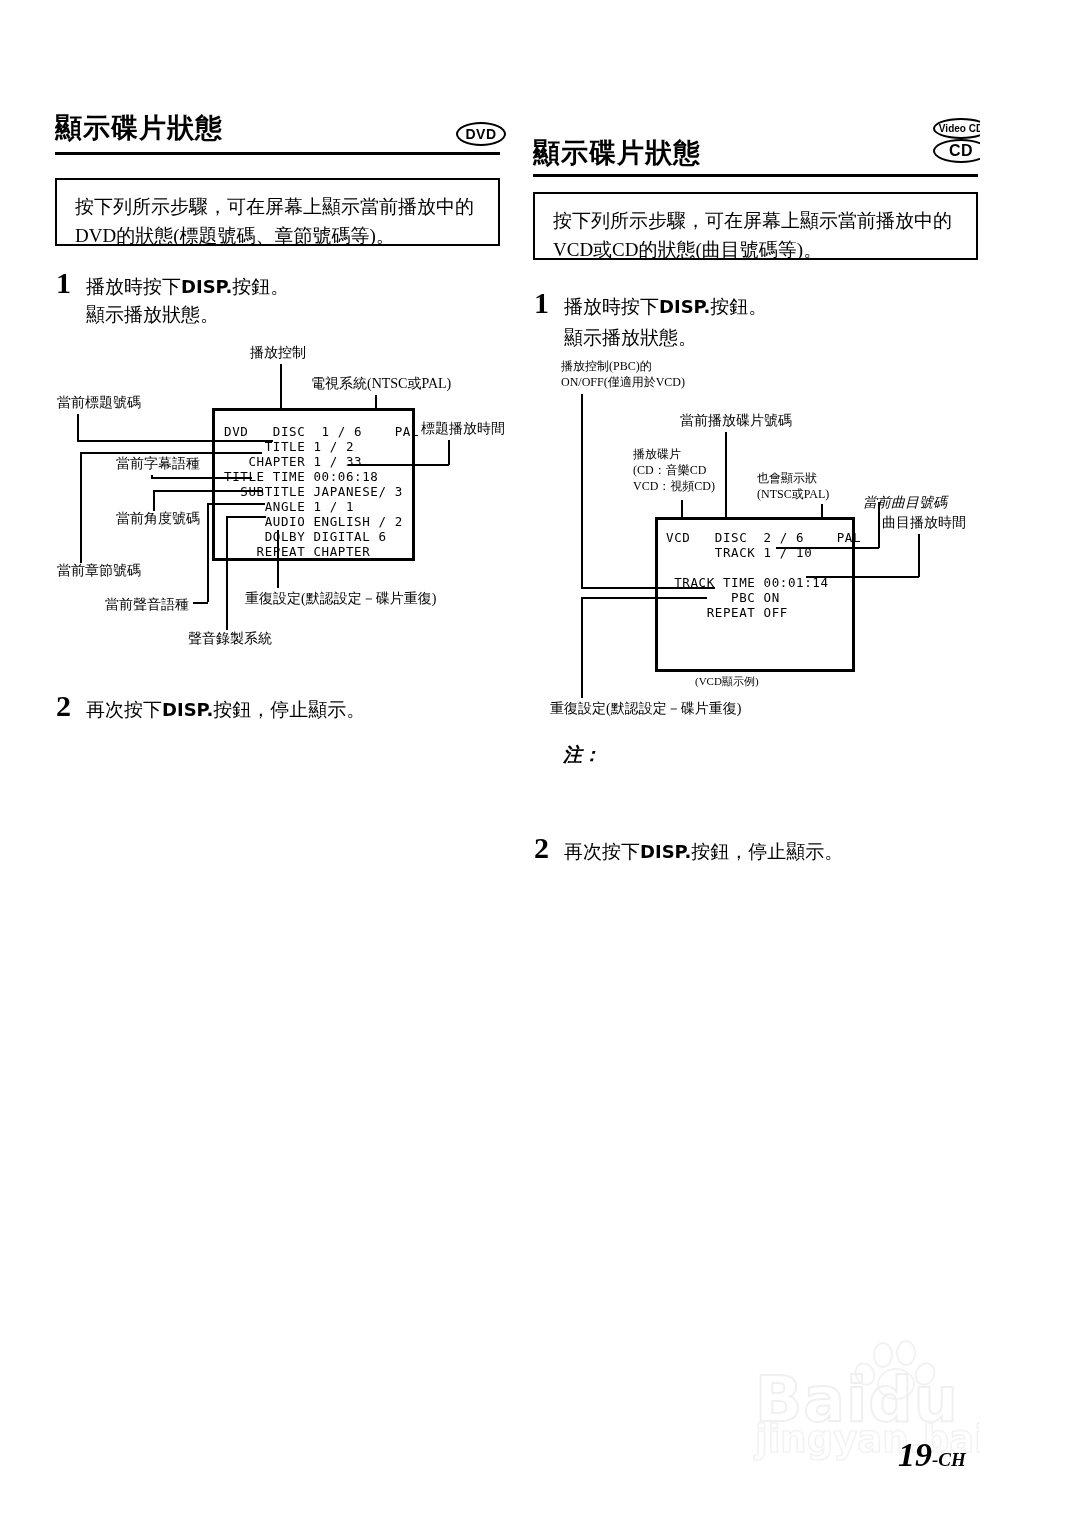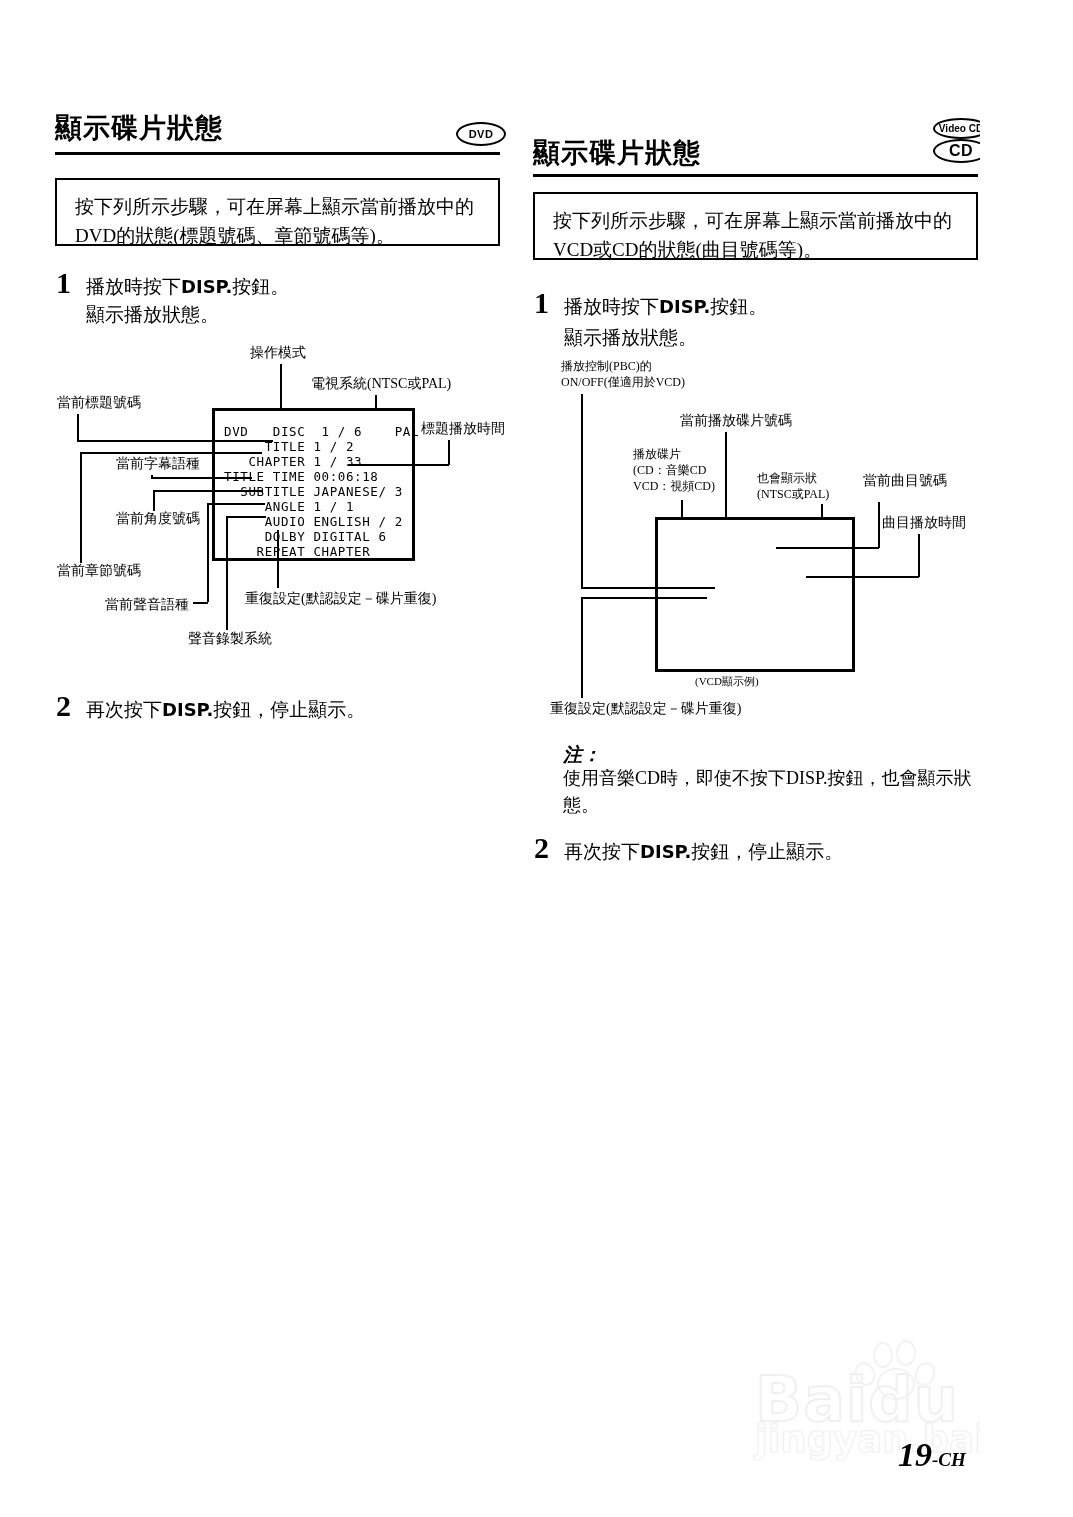--- a/index.html
+++ b/index.html
@@ -41,21 +41,21 @@
     border-radius: 50%;
     text-align: center;
     font-family: "Liberation Sans", sans-serif;
     font-weight: bold;
     color: #000;
     line-height: 1;
     display: flex;
     align-items: center;
     justify-content: center;
   }
-  .badge-dvd  { width: 46px; height: 20px; font-size: 11px; letter-spacing: .5px; text-align: center;}
+  .badge-dvd  { width: 46px; height: 20px; font-size: 14px; letter-spacing: .5px; text-align: center;}
   .badge-vcd  { width: 52px; height: 17px; font-size: 10px; letter-spacing: 0px;}
   .badge-cd   { width: 52px; height: 20px; font-size: 16px; letter-spacing: .5px; text-align: right;}
 
   
   .intro-box {
     border: 2px solid #000;
     box-sizing: border-box;
     padding: 13px 16px 12px 18px;
     font-size: 19px;
     line-height: 1.5;
@@ -186,21 +186,21 @@
   <div class="abs osd" style="left:224px; top:424px; width:190px;"><span>DVD   DISC  1 / 6    PAL</span>
 <span>     TITLE 1 / 2</span>
 <span>   CHAPTER 1 / 33</span>
 <span>TITLE TIME 00:06:18</span>
 <span>  SUBTITLE JAPANESE/ 3</span>
 <span>     ANGLE 1 / 1</span>
 <span>     AUDIO ENGLISH / 2</span>
 <span>     DOLBY DIGITAL 6</span>
 <span>    REPEAT CHAPTER</span></div>
 
-  <div class="abs callout" style="left:250px; top:344px;">操作模式</div>
+  <div class="abs callout" style="left:250px; top:344px;">播放控制</div>
   <div class="abs lead-v" style="left:280px; top:364px; height:45px;"></div>
 
   <div class="abs callout" style="left:311px; top:375px;">電視系統(NTSC或PAL)</div>
   <div class="abs lead-v" style="left:375px; top:395px; height:14px;"></div>
 
   <div class="abs callout" style="left:57px; top:394px;">當前標題號碼</div>
   <div class="abs lead-v" style="left:77px; top:414px; height:27px;"></div>
   <div class="abs lead-h" style="left:77px; top:440px; width:196px;"></div>
 
   <div class="abs callout" style="left:421px; top:420px;">標題播放時間</div>
@@ -247,55 +247,59 @@
 VCD或CD的狀態(曲目號碼等)。</div>
 
   <div class="abs step-num" style="left:534px; top:286px;">1</div>
   <div class="abs step-text" style="left:564px; top:292px; white-space:nowrap;">
     <span>播放時按下</span><b>DISP.</b><span>按鈕。</span>
   </div>
   <div class="abs step-text" style="left:564px; top:323px; white-space:nowrap;">顯示播放狀態。</div>
 
   <div class="abs screen-box" style="left:655px; top:517px; width:200px; height:155px;"></div>
 
+  <div class="abs osd" style="left:666px; top:530px; width:188px;"><span>VCD   DISC  2 / 6    PAL</span>
+<span>      TRACK 1 / 10</span>
+<span></span>
+<span> TRACK TIME 00:01:14</span>
+<span>        PBC ON</span>
+<span>     REPEAT OFF</span></div>
 
   <div class="abs caption" style="left:695px; top:674px;">(VCD顯示例)</div>
 
   <div class="abs callout small" style="left:561px; top:358px; white-space:pre-line; line-height:1.35;">播放控制(PBC)的
 ON/OFF(僅適用於VCD)</div>
   <div class="abs lead-v" style="left:581px; top:394px; height:194px;"></div>
   <div class="abs lead-h" style="left:581px; top:587px; width:134px;"></div>
 
   <div class="abs callout" style="left:680px; top:412px;">當前播放碟片號碼</div>
   <div class="abs lead-v" style="left:725px; top:432px; height:86px;"></div>
 
   <div class="abs callout small" style="left:633px; top:446px; white-space:pre-line; line-height:1.35;">播放碟片
 (CD：音樂CD
  VCD：視頻CD)</div>
   <div class="abs lead-v" style="left:681px; top:500px; height:18px;"></div>
 
   <div class="abs callout small" style="left:757px; top:470px; white-space:pre-line; line-height:1.35;">也會顯示狀
 (NTSC或PAL)</div>
   <div class="abs lead-v" style="left:821px; top:504px; height:14px;"></div>
 
-  <div class="abs callout" style="left:863px; top:472px;">當前曲目號碼</div>
+  <div class="abs callout" style="left:863px; top:494px;font-style:italic;">當前曲目號碼</div>
   <div class="abs lead-v" style="left:878px; top:502px; height:46px;"></div>
   <div class="abs lead-h" style="left:776px; top:547px; width:103px;"></div>
 
   <div class="abs callout" style="left:882px; top:514px;">曲目播放時間</div>
   <div class="abs lead-v" style="left:918px; top:534px; height:43px;"></div>
   <div class="abs lead-h" style="left:806px; top:576px; width:113px;"></div>
 
   <div class="abs callout" style="left:550px; top:700px;">重復設定(默認設定－碟片重復)</div>
   <div class="abs lead-v" style="left:581px; top:598px; height:100px;"></div>
   <div class="abs lead-h" style="left:581px; top:597px; width:126px;"></div>
 
   <div class="abs note-label" style="left:563px; top:742px;">注：</div>
-  <div class="abs note-body" style="left:563px; top:765px; width:415px; white-space:pre-line;">使用音樂CD時，即使不按下DISP.按鈕，也會顯示狀
-態。</div>
 
   <div class="abs step-num" style="left:534px; top:831px;">2</div>
   <div class="abs step-text" style="left:564px; top:837px; white-space:nowrap;">
     <span>再次按下</span><b>DISP.</b><span>按鈕，停止顯示。</span>
   </div>
 
   <div class="abs watermark" style="left:755px; top:1340px; width:300px; height:140px;">
     <div class="abs wm-paw" style="left:100px; top:0px; width:80px; height:60px;">
       <span style="left:18px; top:2px;  width:16px; height:22px;"></span>
       <span style="left:41px; top:0px;  width:16px; height:22px;"></span>

